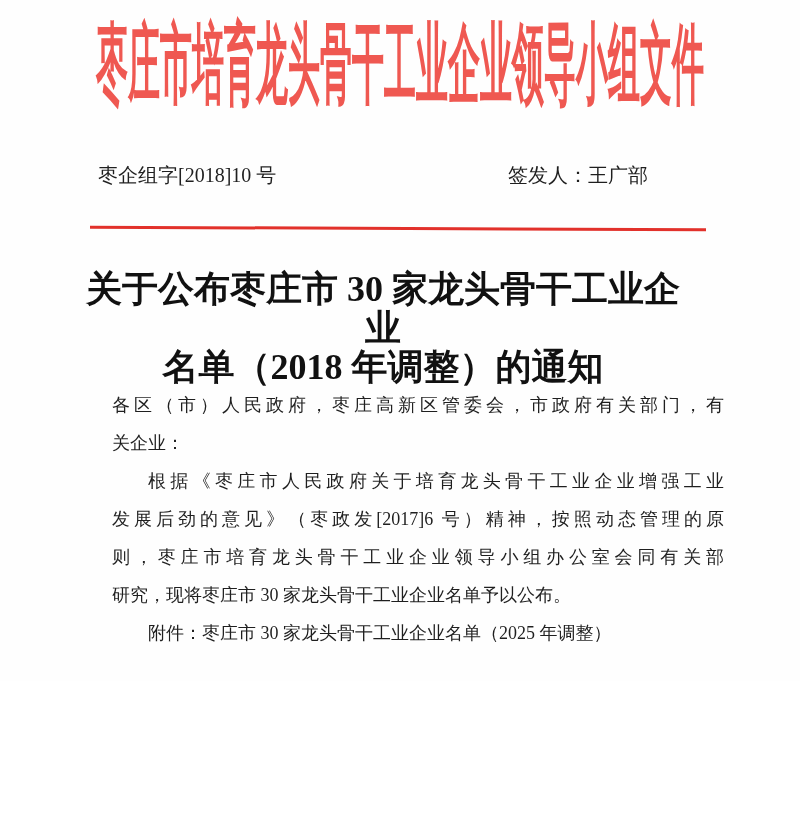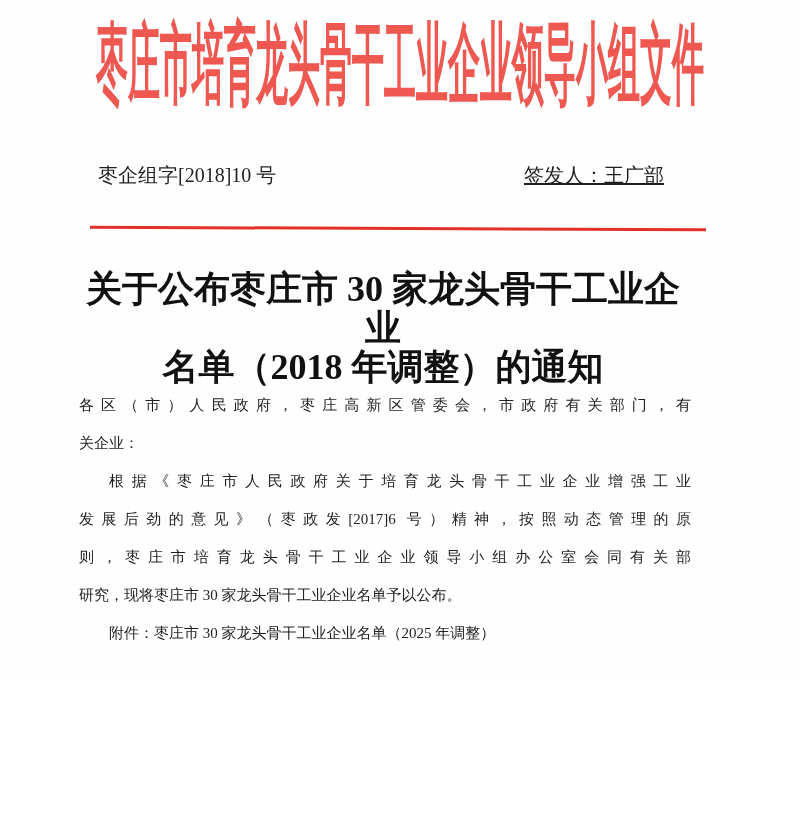--- a/index.html
+++ b/index.html
@@ -13,35 +13,35 @@
   }
   
   .org-title{
     position:absolute;left:96px;top:6px;width:608px;
     font-size:32px;font-weight:bold;white-space:nowrap;
     transform:scale(1,2.75);transform-origin:top left;
     letter-spacing:0px;text-align:center;opacity:.92;
   }
   .docnum-row{position:absolute;left:0;top:162px;width:800px;font-size:20px;}
   .doc-number{position:absolute;left:98px;top:0;white-space:nowrap;}
-  .signer{position:absolute;left:524px;top:0;white-space:nowrap;text-decoration:underline;}
+  .signer{position:absolute;left:508px;top:0;white-space:nowrap;}
   .red-rule{
     position:absolute;left:90px;top:227px;width:616px;height:3px;
     transform:rotate(0.25deg);
   }
   
   .doc-title{
     position:absolute;left:77px;top:270px;width:612px;
     font-size:36px;font-weight:bold;line-height:39px;text-align:center;
     color:#111;
   }
   
   .body-text{
-    position:absolute;left:79px;top:386px;width:612px;
-    font-size:15px;line-height:38px;
+    position:absolute;left:112px;top:386px;width:612px;
+    font-size:18px;line-height:38px;
   }
   .bline{white-space:nowrap;}
   .bline.just{white-space:normal;text-align:justify;text-align-last:justify;}
   .bline.ind{text-indent:2em;}
   
   .signature{
     position:absolute;left:366px;top:771px;font-size:23px;white-space:nowrap;
     color:#1c1c1c;z-index:1;
   }
   .stamp{position:absolute;left:437px;top:698px;z-index:2;}

